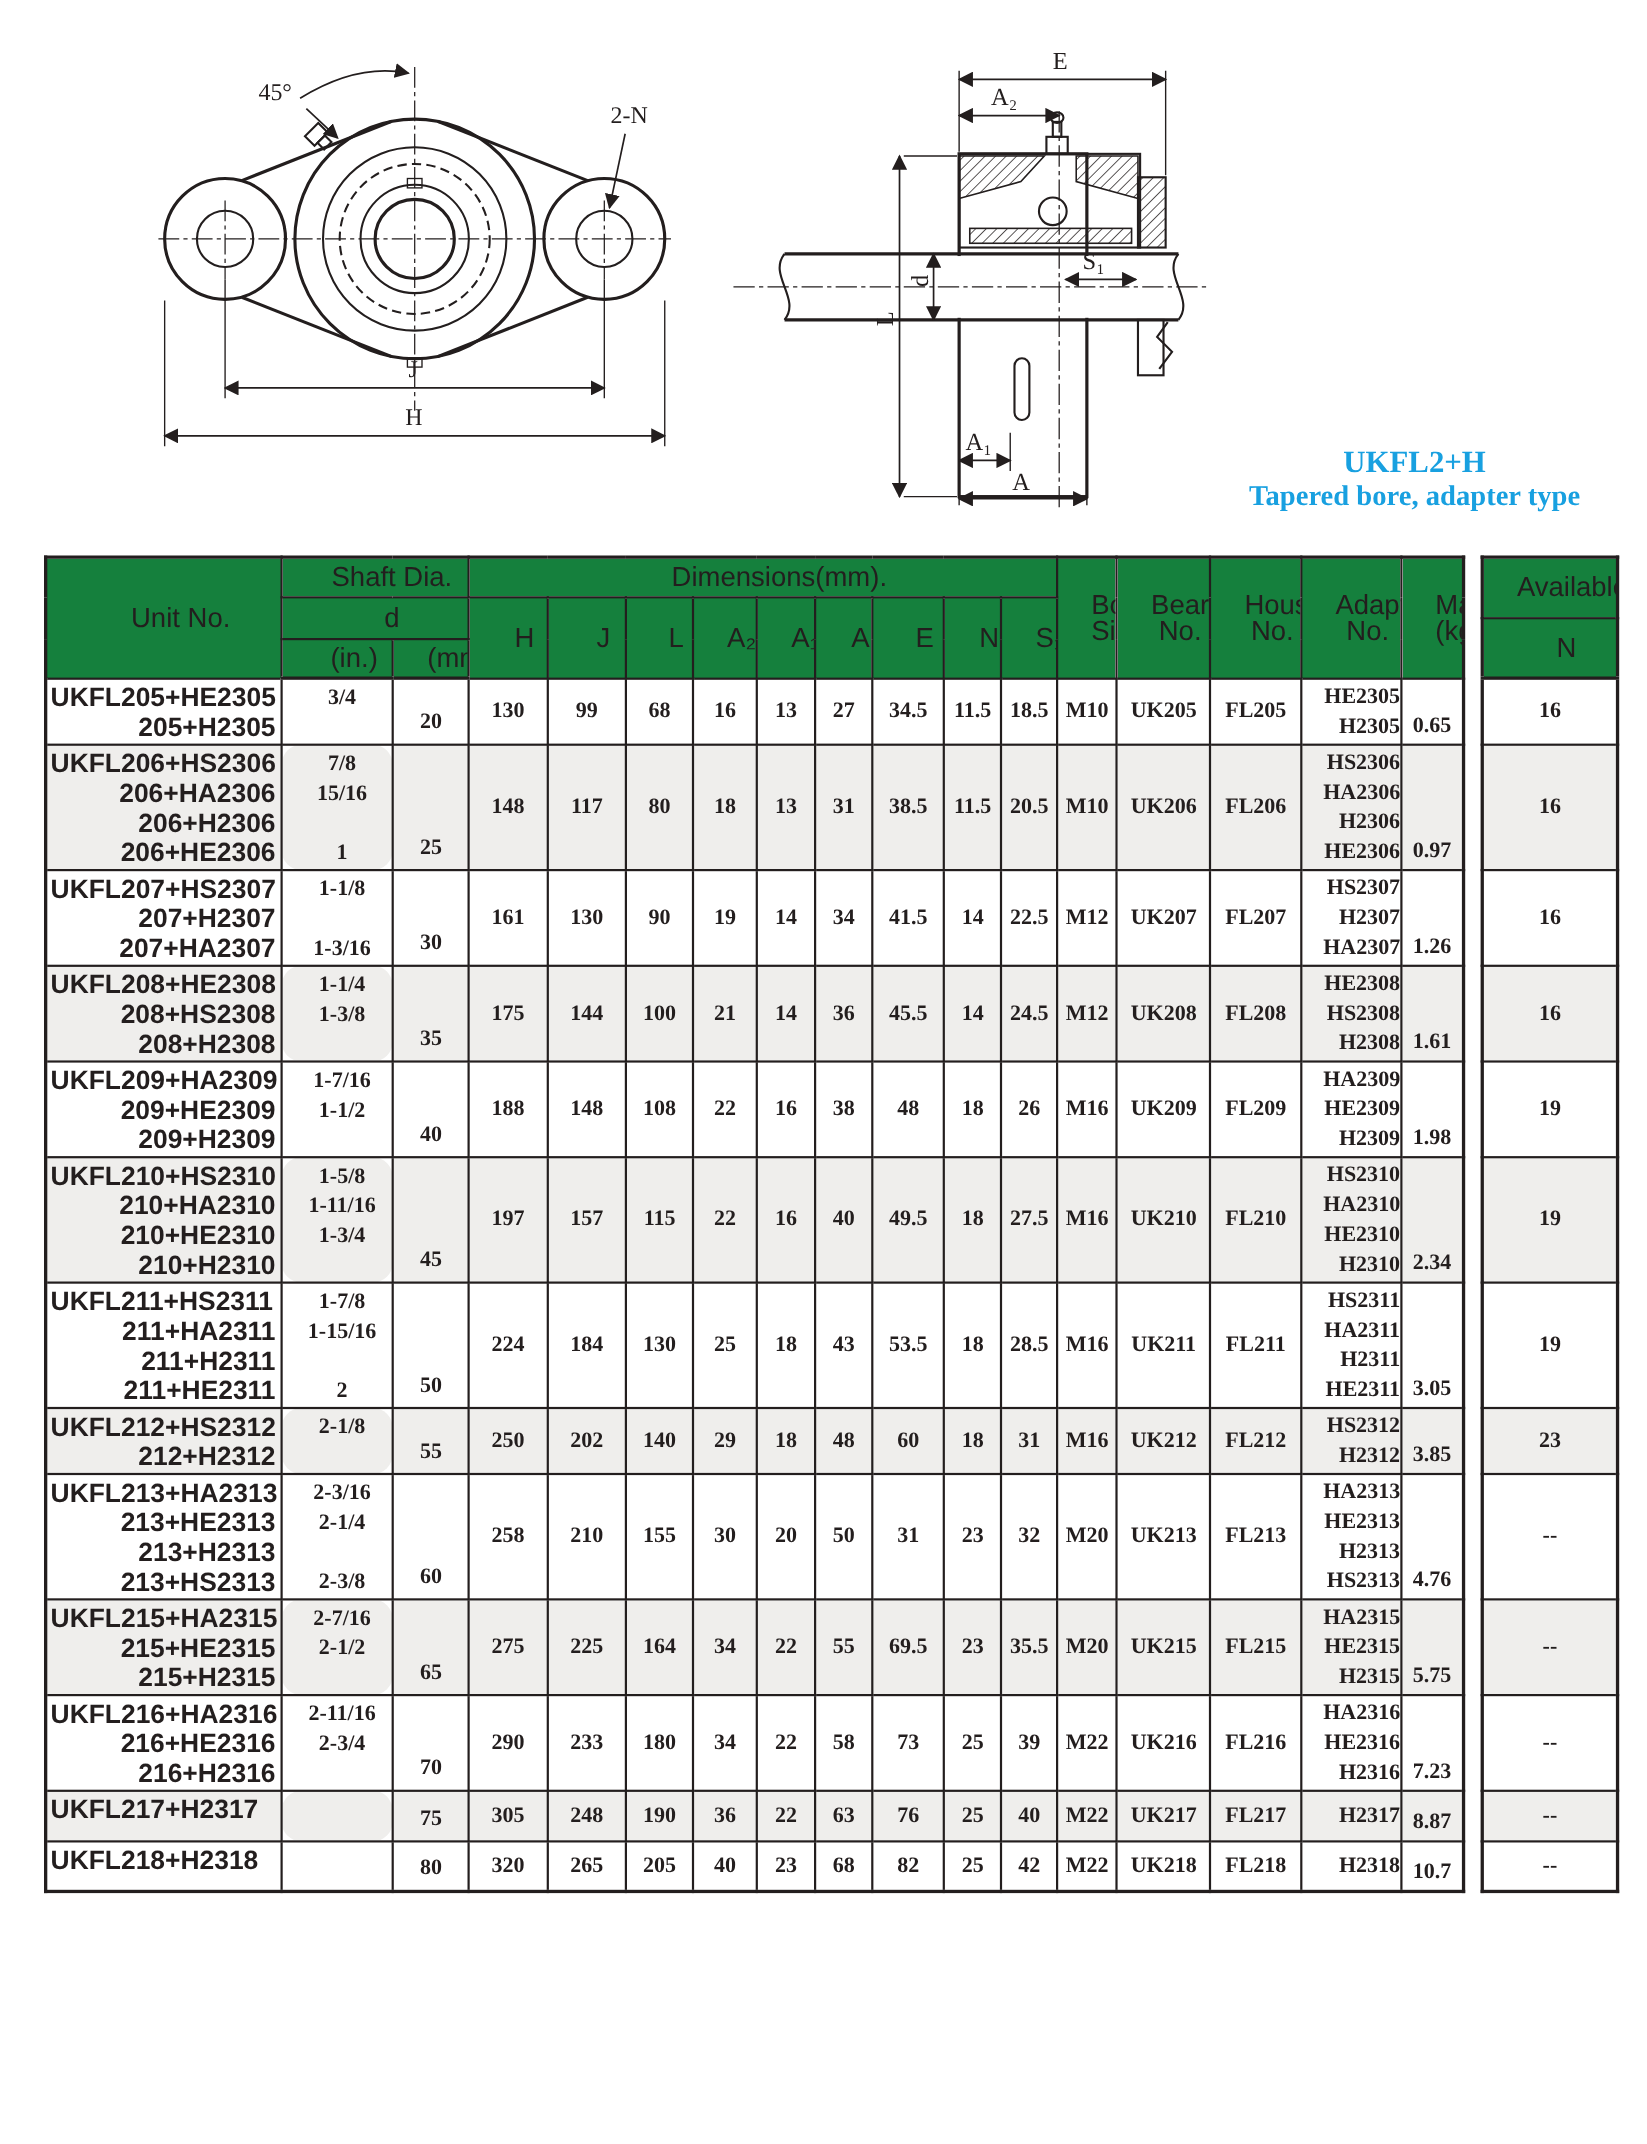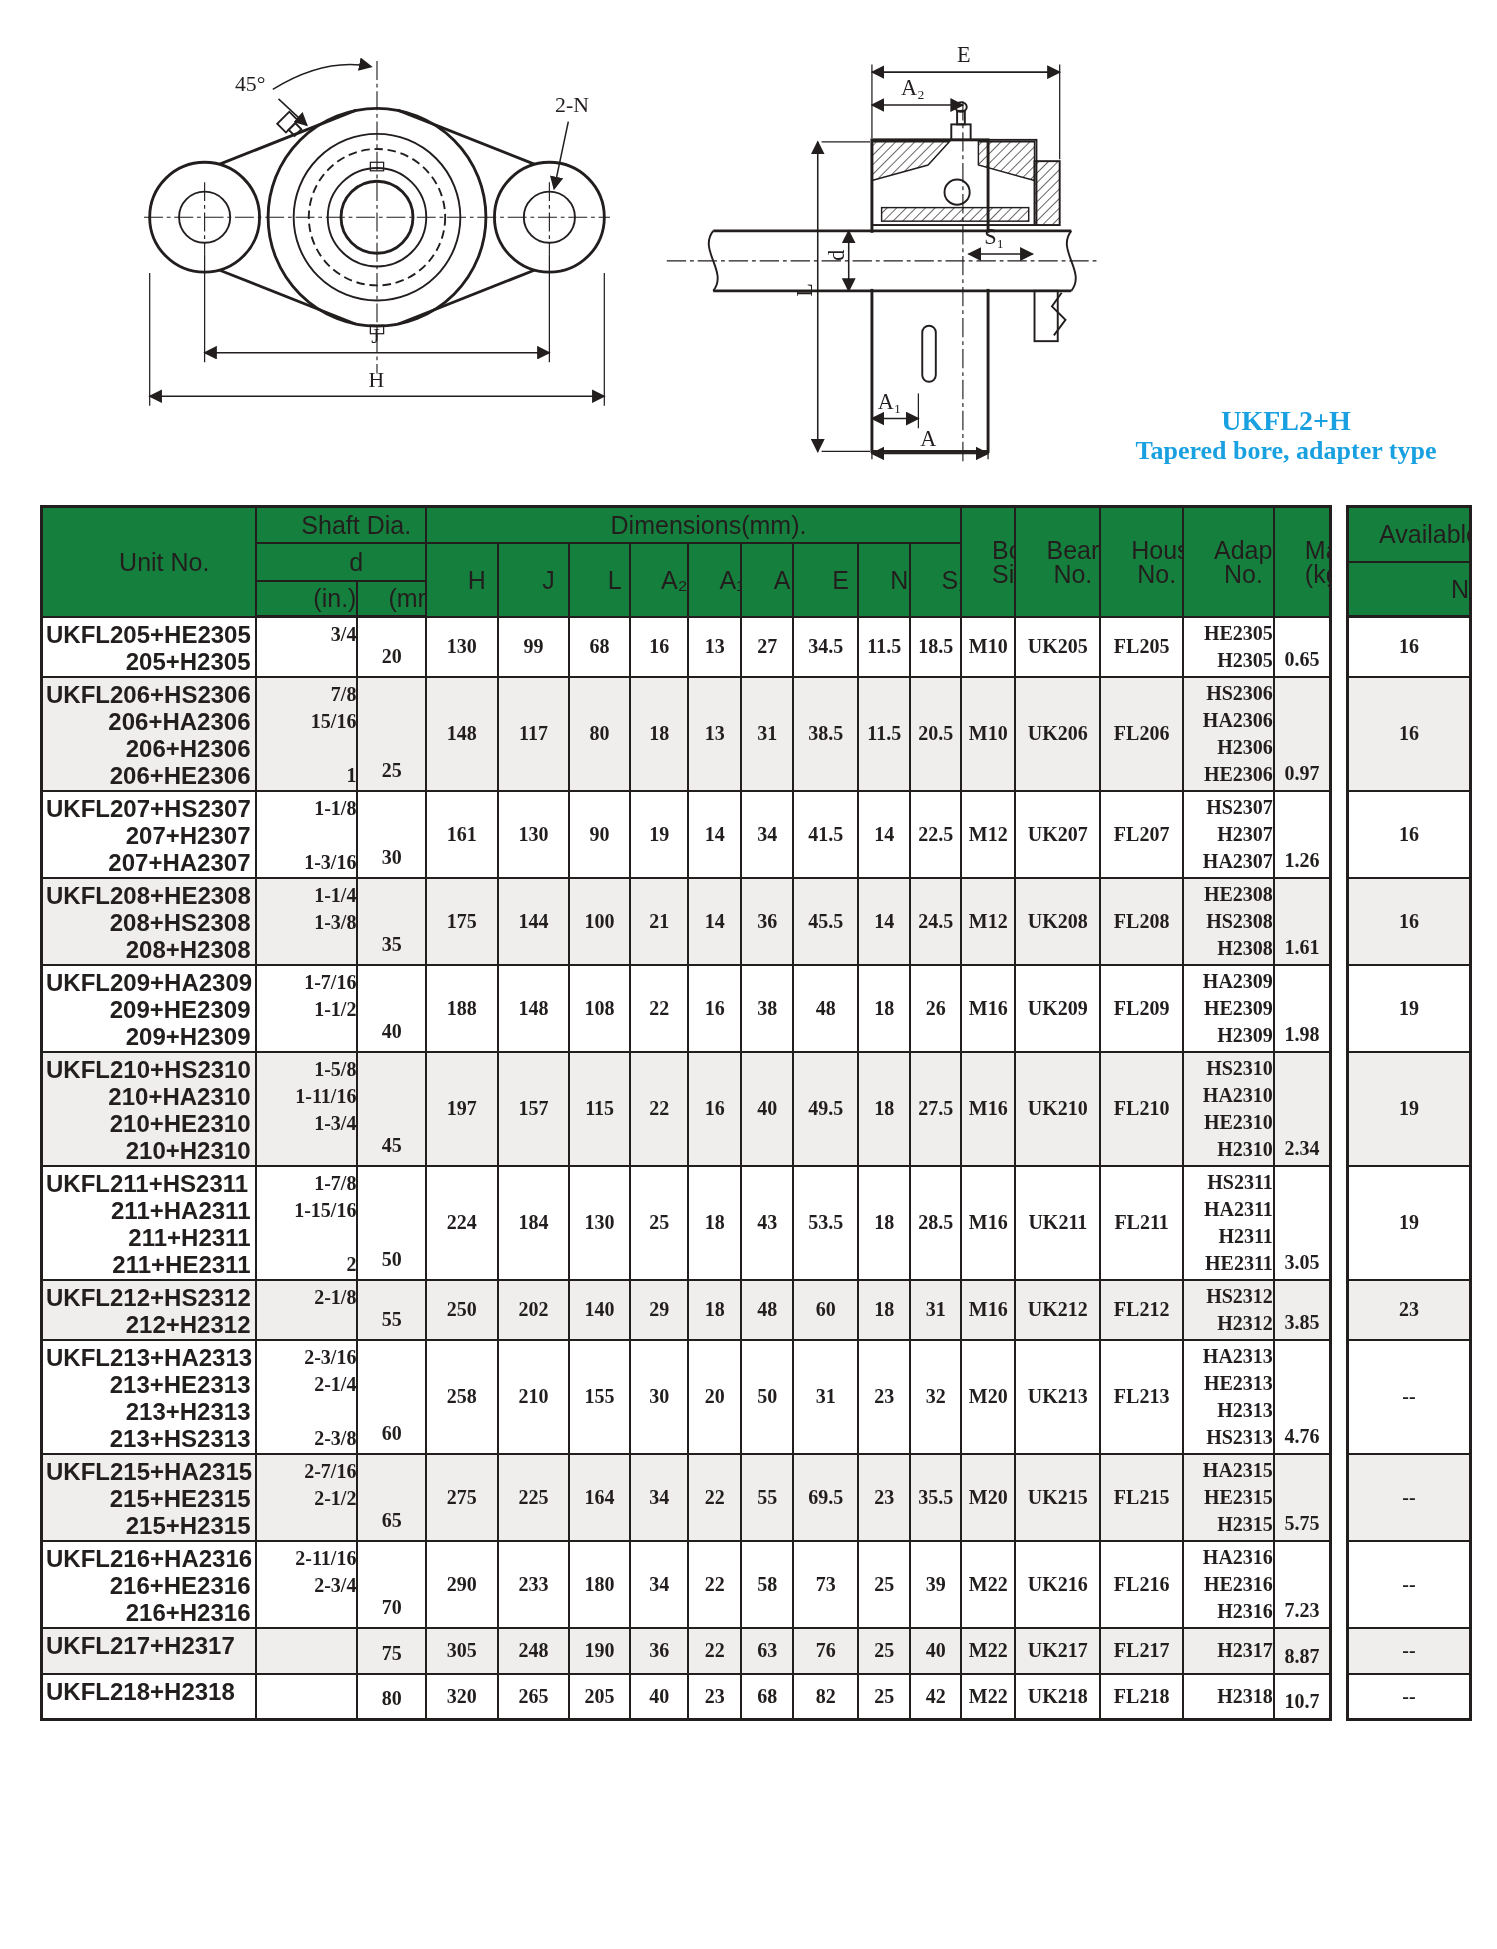--- a/index.html
+++ b/index.html
@@ -22,30 +22,30 @@
            font-family:"Liberation Serif",serif;font-weight:700;color:#18a0e0;}
   #caption .l1{font-size:28px;line-height:30px;}
   #caption .l2{font-size:26px;line-height:30px;}
 
   
   table{border-collapse:collapse;table-layout:fixed;}
   #main-table{position:absolute;left:40px;top:505px;width:1292px;border:3px solid #231e1e;}
   #avail-table{position:absolute;left:1346px;top:505px;width:126px;border:3px solid #231e1e;}
   th,td{border:2px solid #231e1e;padding:0;overflow:hidden;}
   thead th{background:#15803d;font-weight:400;font-size:25px;text-align:center;vertical-align:middle;line-height:24px;padding-left:30px;}
-  thead tr:last-child th{border-bottom:3px solid #231e1e;text-align:right;}
+  thead tr:last-child th{border-bottom:3px solid #231e1e;}
   tr.shade td{background:#efeeec;}
 
   td.unit{vertical-align:top;padding-top:3px;}
   td.unit div{font-weight:700;font-size:24px;line-height:27px;white-space:nowrap;}
   td.unit div.lt{text-align:left;padding-left:3px;}
   td.unit div.rt{text-align:right;padding-right:5px;}
 
   .serif{font-family:"Liberation Serif",serif;font-weight:700;font-size:20px;}
-  td.incol{vertical-align:top;text-align:right;padding:3px 0 0 8px;}
+  td.incol{vertical-align:top;text-align:center;padding:3px 0 0 8px;border-radius:18px;}
   td.incol div{line-height:27px;min-height:27px;white-space:nowrap;}
   td.mmcol{vertical-align:bottom;text-align:center;padding-bottom:8px;}
   td.num{vertical-align:middle;text-align:center;}
   td.adp{vertical-align:middle;text-align:right;padding-left:6px;}
   td.adp div{line-height:27px;white-space:nowrap;}
   td.mass{vertical-align:bottom;text-align:center;padding-bottom:5px;}
   td.avail{vertical-align:middle;text-align:center;}
 </style>
 </head>
 <body>

